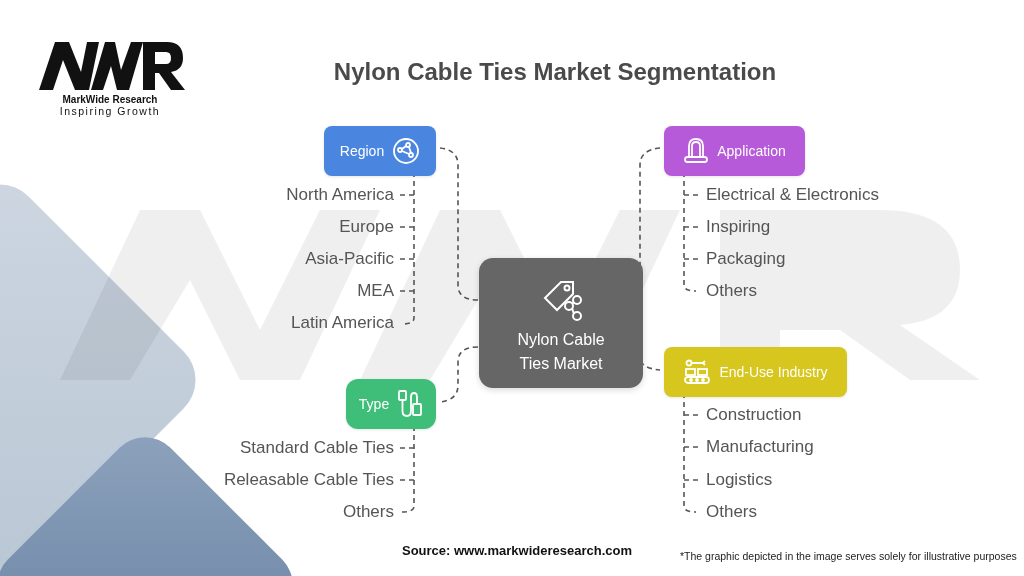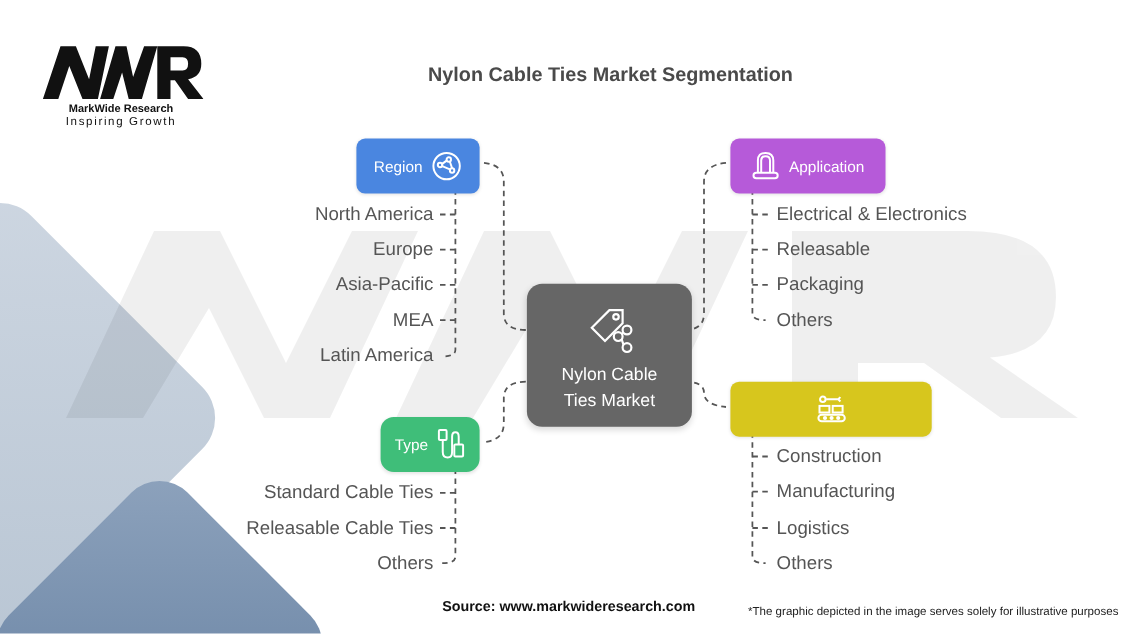--- a/index.html
+++ b/index.html
@@ -12,23 +12,23 @@
     background:linear-gradient(135deg,#8ea3bd,#5e7a9c); border-radius:36px; transform:rotate(45deg); }
 
   .watermark { position:absolute; left:60px; top:210px; width:940px; height:170px; opacity:0.06; }
 
   .logo { position:absolute; left:30px; top:40px; width:160px; text-align:center; }
   .logo svg { display:block; margin:0 auto; }
   .logo .brand { font-weight:bold; font-size:10px; color:#111; margin-top:2px; }
   .logo .tag { font-size:10.5px; color:#111; letter-spacing:1.5px; font-weight:normal; }
 
   .title { position:absolute; left:0; width:1024px; top:58px; text-align:center;
-    font-size:18px; font-weight:bold; color:#4a4a4a; padding-left:86px; }
+    font-size:24px; font-weight:bold; color:#4a4a4a; padding-left:86px; }
 
-  .center { position:absolute; left:479px; top:258px; width:150px; height:130px; background:#666666;
+  .center { position:absolute; left:479px; top:258px; width:164px; height:130px; background:#666666;
     border-radius:14px; color:#fff; text-align:center; box-shadow:0 2px 6px rgba(0,0,0,0.15); }
   .center .ic { margin-top:20px; }
   .center .lbl { font-size:16px; line-height:20px; margin-top:4px; }
 
   .node { position:absolute; height:50px; border-radius:8px; color:#fff; font-size:14px;
     display:flex; align-items:center; justify-content:center; gap:8px; box-shadow:0 1px 3px rgba(0,0,0,0.1); }
   .n-region { left:324px; top:126px; width:112px; background:#4a86e0; }
   .n-app { left:664px; top:126px; width:141px; background:#b65ad9; }
   .n-type { left:346px; top:379px; width:90px; background:#3fbe79;border-radius:12px; }
   .n-end { left:664px; top:347px; width:183px; background:#d7c61d; }
@@ -154,30 +154,31 @@
       <circle cx="6" cy="5" r="2.5"></circle>
         <path d="M9 5 L20 5 L22 3 M20 5 L22 7"></path>
       <rect x="3" y="11" width="9" height="6"></rect>
         <rect x="15" y="11" width="9" height="6"></rect>
       <rect x="2" y="19" width="24" height="6" rx="3"></rect>
       <circle cx="8" cy="22" r="1"></circle>
         <circle cx="14" cy="22" r="1"></circle>
         <circle cx="20" cy="22" r="1"></circle>
     </g>
   </svg>
+  <span>End-Use Industry</span>
 </div>
 
 <div class="item right-al" style="right:630px; top:185px;">North America</div>
 <div class="item right-al" style="right:630px; top:217px;">Europe</div>
 <div class="item right-al" style="right:630px; top:249px;">Asia-Pacific</div>
 <div class="item right-al" style="right:630px; top:281px;">MEA</div>
 <div class="item right-al" style="right:630px; top:313px;">Latin America</div>
 
 <div class="item" style="left:706px; top:185px;">Electrical &amp; Electronics</div>
-<div class="item" style="left:706px; top:217px;">Releasable</div>
+<div class="item" style="left:706px; top:217px;">Inspiring</div>
 <div class="item" style="left:706px; top:249px;">Packaging</div>
 <div class="item" style="left:706px; top:281px;">Others</div>
 
 <div class="item right-al" style="right:630px; top:438px;">Standard Cable Ties</div>
 <div class="item right-al" style="right:630px; top:470px;">Releasable Cable Ties</div>
 <div class="item right-al" style="right:630px; top:502px;">Others</div>
 
 <div class="item" style="left:706px; top:405px;">Construction</div>
 <div class="item" style="left:706px; top:437px;">Manufacturing</div>
 <div class="item" style="left:706px; top:470px;">Logistics</div>

